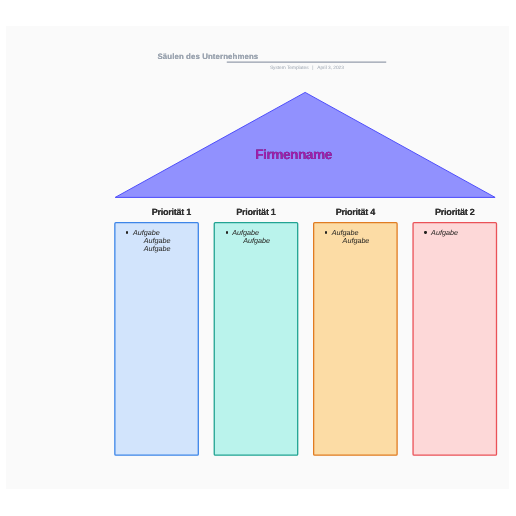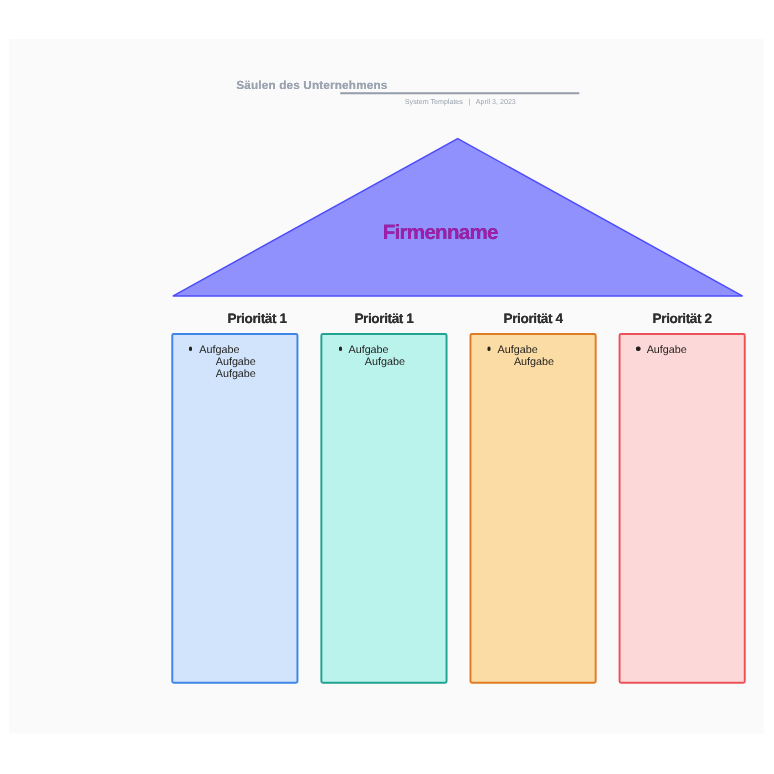--- a/index.html
+++ b/index.html
@@ -22,21 +22,21 @@
   
   #roof-label{left:255.2px;top:147.2px;font-size:13.7px;font-weight:bold;
               color:#a21caf;letter-spacing:-0.48px;
               text-shadow:0 0 0.3px rgba(35,34,31,0.8);}
 
   
   .col-head{text-align:center;font-size:9.1px;font-weight:bold;color:#2f2f2f;
             letter-spacing:-0.28px;top:207.1px;width:84.75px;
             text-shadow:0 0 0.32px rgba(40,40,40,0.85);}
   .col-body{font-size:7.2px;color:#23221f;top:229px;}
-  .col-body > div{white-space:pre;height:8px;line-height:8px;}
+  .col-body > div{white-space:pre;height:8px;line-height:8px;font-style:italic;}
   .col-body > div.sub{padding-left:17.5px;}
   .bullet{display:inline-block;width:2.3px;height:2.3px;border-radius:50%;
           background:#23221f;vertical-align:baseline;margin:0 4.5px 0 -0.2px;
           position:relative;top:-1.4px;}
 </style>
 </head>
 <body style="background: rgb(255, 255, 255);">
 
 <div id="canvas" class="abs" style="background: rgb(250, 250, 250);"></div>
 

